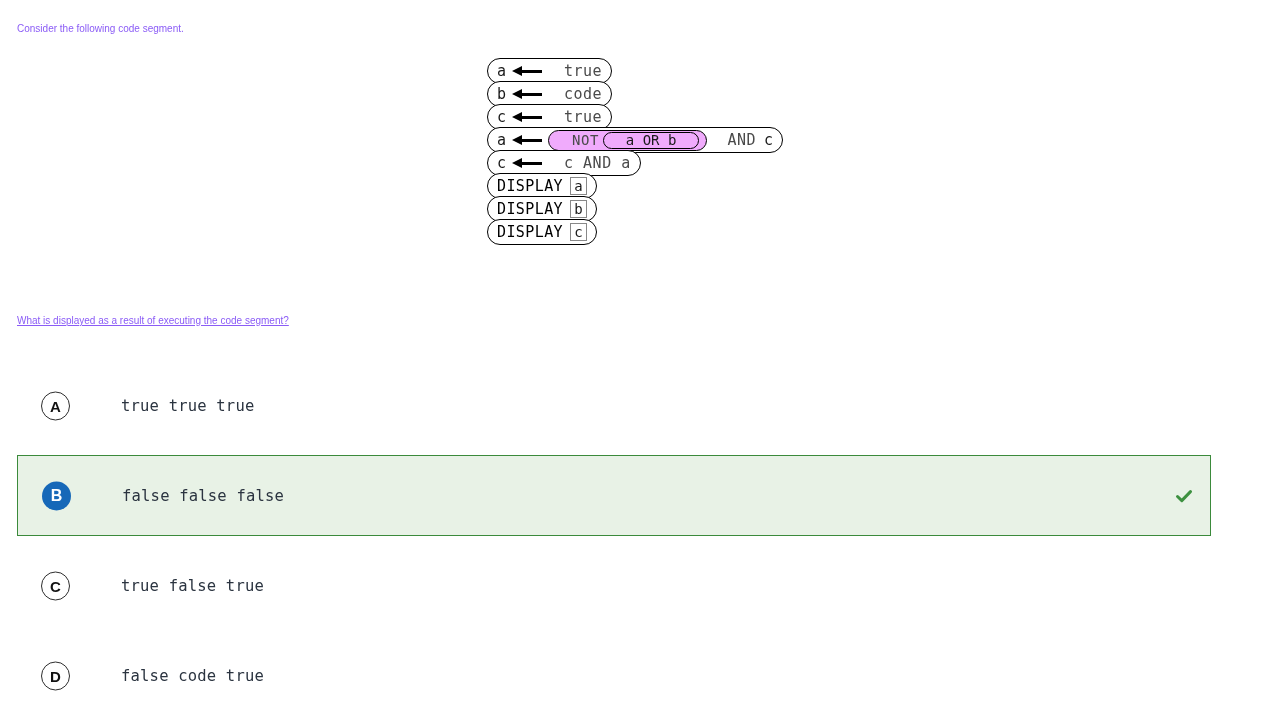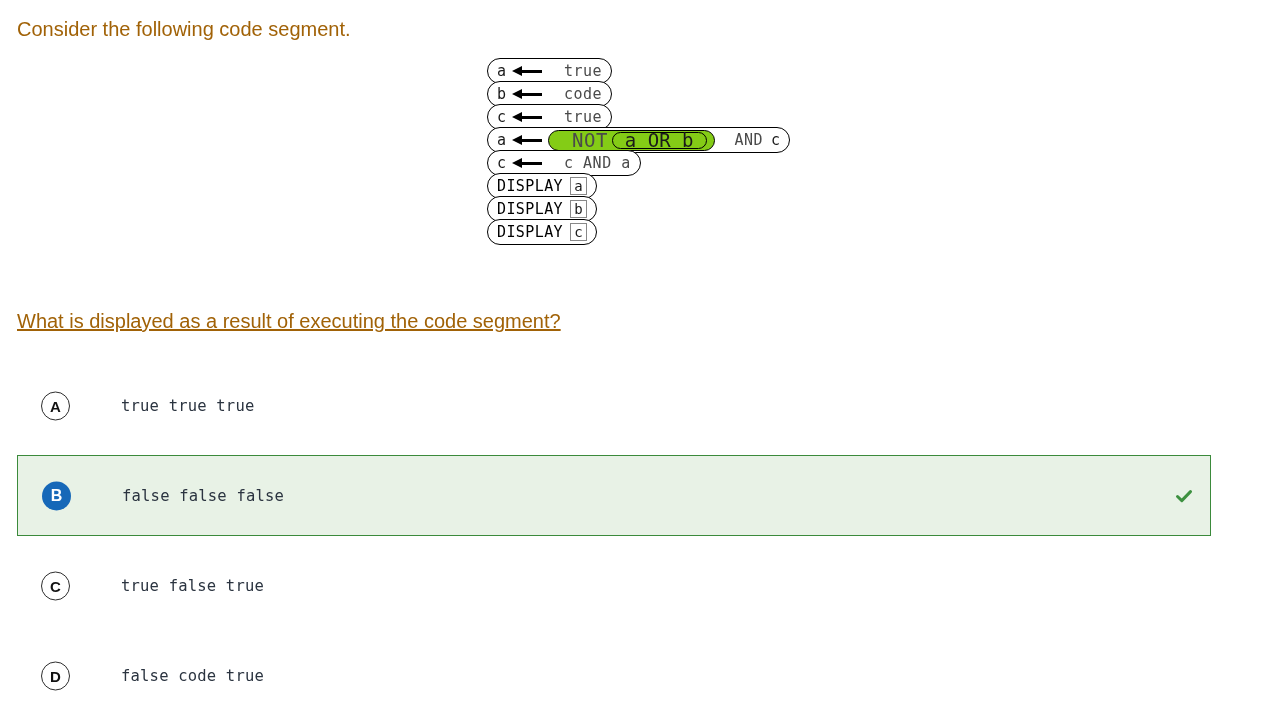--- a/index.html
+++ b/index.html
@@ -15,23 +15,23 @@
     overflow: hidden;
     font-family: "Liberation Sans", sans-serif;
     color: #333333;
     -webkit-font-smoothing: antialiased;
   }
 
   
   .prompt {
     position: absolute;
     left: 17px;
-    font-size: 20px;
+    font-size: 10px;
     line-height: 20px;
-    color: #a16207;
+    color: #8b5cf6;
     white-space: nowrap;
   }
   #prompt-top  { top: 19px; }
   #prompt-mid  { top: 311px; text-decoration: underline; }
 
   
   .code-segment {
     position: absolute;
     left: 487px;
     top: 58px;
@@ -96,26 +96,26 @@
 
   
   .sub {
     display: inline-flex;
     align-items: center;
     box-sizing: border-box;
     height: 21px;
     padding: 0 7px;
     border: 1.5px solid #000;
     border-radius: 11px;
-    background: #84cc16;
-    font-size: 19px;
+    background: #f0abfc;
+    font-size: 14px;
     white-space: nowrap;
     margin: 0 4px 0 0;
   }
-  .sub .sub { height: 17px; border-radius: 9px; padding: 0 12px; margin: 0 0 0 4px; }
+  .sub .sub { height: 17px; border-radius: 9px; padding: 0 22px; margin: 0 0 0 4px; }
 
   
   .varbox {
     display: inline-flex;
     align-items: center;
     justify-content: center;
     box-sizing: border-box;
     min-width: 17px;
     height: 18px;
     padding: 0 3px;

